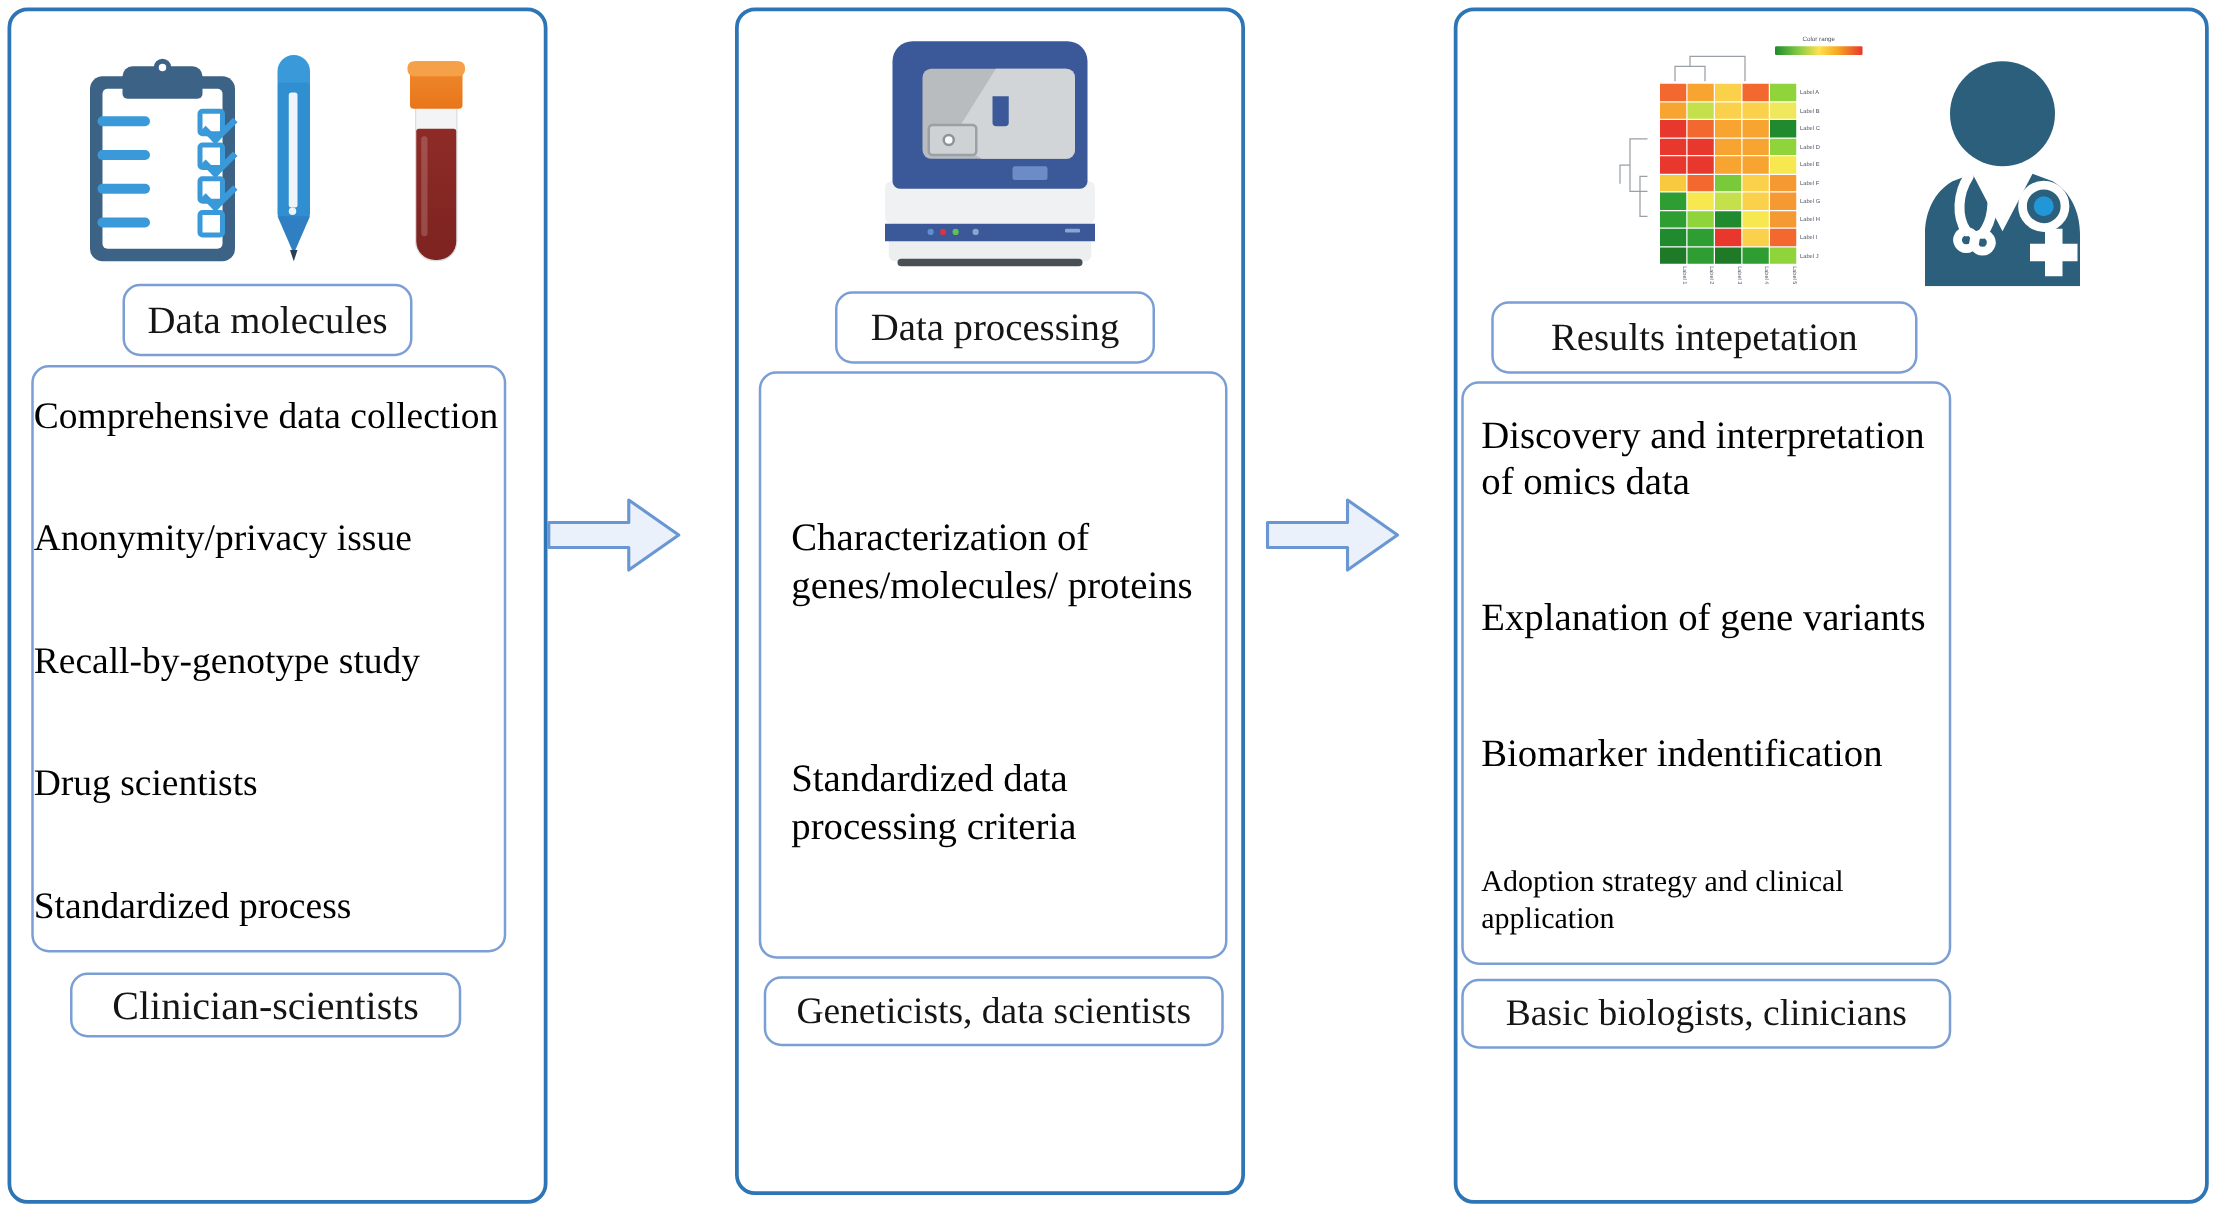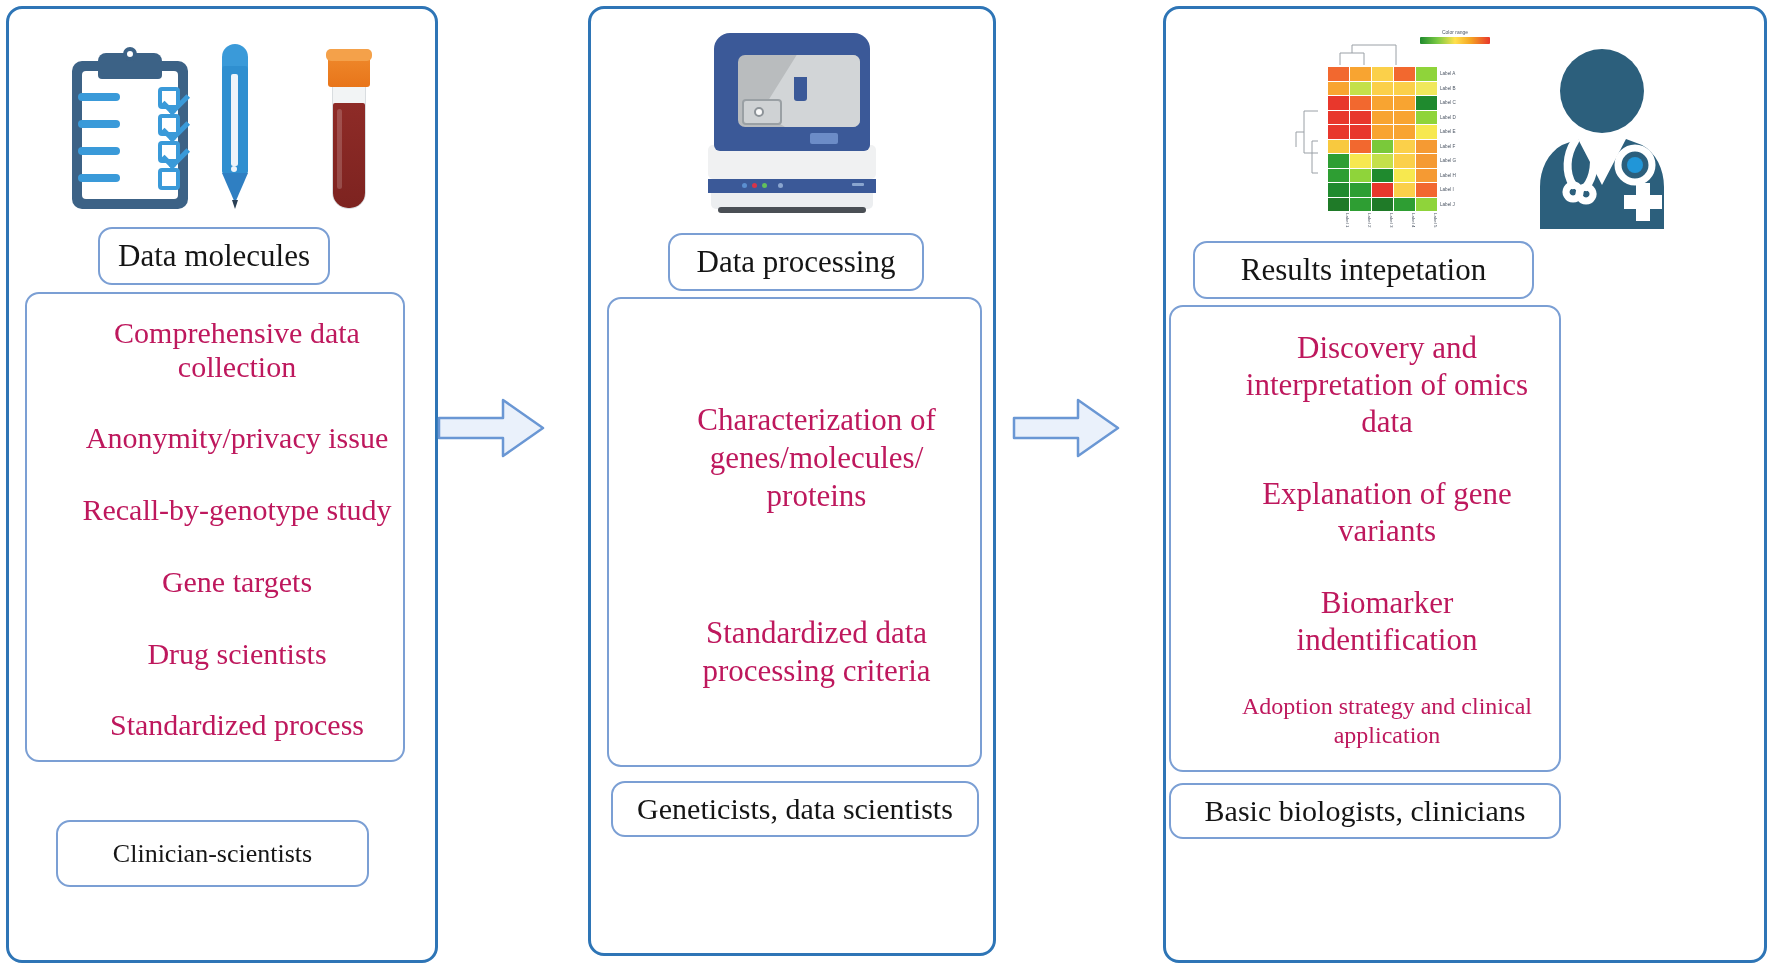--- a/index.html
+++ b/index.html
@@ -61,26 +61,24 @@
     position: absolute;
     box-sizing: border-box;
     border: 2px solid #7b9fd4;
     border-radius: 14px;
     background: #ffffff;
     display: flex;
     flex-direction: column;
     align-items: center;
   }
   .card-item {
-    text-align: center;
-    color: #be185d;
+    color: #000000;
     line-height: 1.12;
     width: 100%;
     box-sizing: border-box;
-    padding-left: 44px;
   }
 
   
   .arrow-wrap { position: absolute; }
 
   
   .clipboard { position: relative; width: 116px; height: 158px; }
   .cb-body {
     position: absolute; left: 0; top: 10px; width: 116px; height: 148px;
     background: #3c6286; border-radius: 10px;
@@ -306,26 +304,25 @@
     </div>
 
     <div class="pill" style="left:89px; top:218px; width:232px; height:58px; font-size:31px;">
       <span>Data molecules</span>
     </div>
 
     <div class="card" style="left:16px; top:283px; width:380px; height:470px; padding-top:22px; justify-content:space-between; padding-bottom:18px;">
       <div class="card-item" style="font-size:30px;">Comprehensive data collection</div>
       <div class="card-item" style="font-size:30px;">Anonymity/privacy issue</div>
       <div class="card-item" style="font-size:30px;">Recall-by-genotype study</div>
-      <div class="card-item" style="font-size:30px;">Gene targets</div>
       <div class="card-item" style="font-size:30px;">Drug scientists</div>
       <div class="card-item" style="font-size:30px;">Standardized process</div>
     </div>
 
-    <div class="pill" style="left:47px; top:769px; width:313px; height:67px; font-size:26px;margin-top:42px;">
+    <div class="pill" style="left:47px; top:769px; width:313px; height:52px; font-size:32px;">
       <span>Clinician-scientists</span>
     </div>
   </div>
 
   <div class="arrow-wrap" style="left:437px; top:396px; width:110px; height:64px;">
     <svg width="110" height="64" viewBox="0 0 110 64">
       <polygon points="2,22 66,22 66,4 106,32 66,60 66,42 2,42" fill="#eaf1fb" stroke="#6a97d4" stroke-width="2.5" stroke-linejoin="round"></polygon>
     </svg>
   </div>
 

